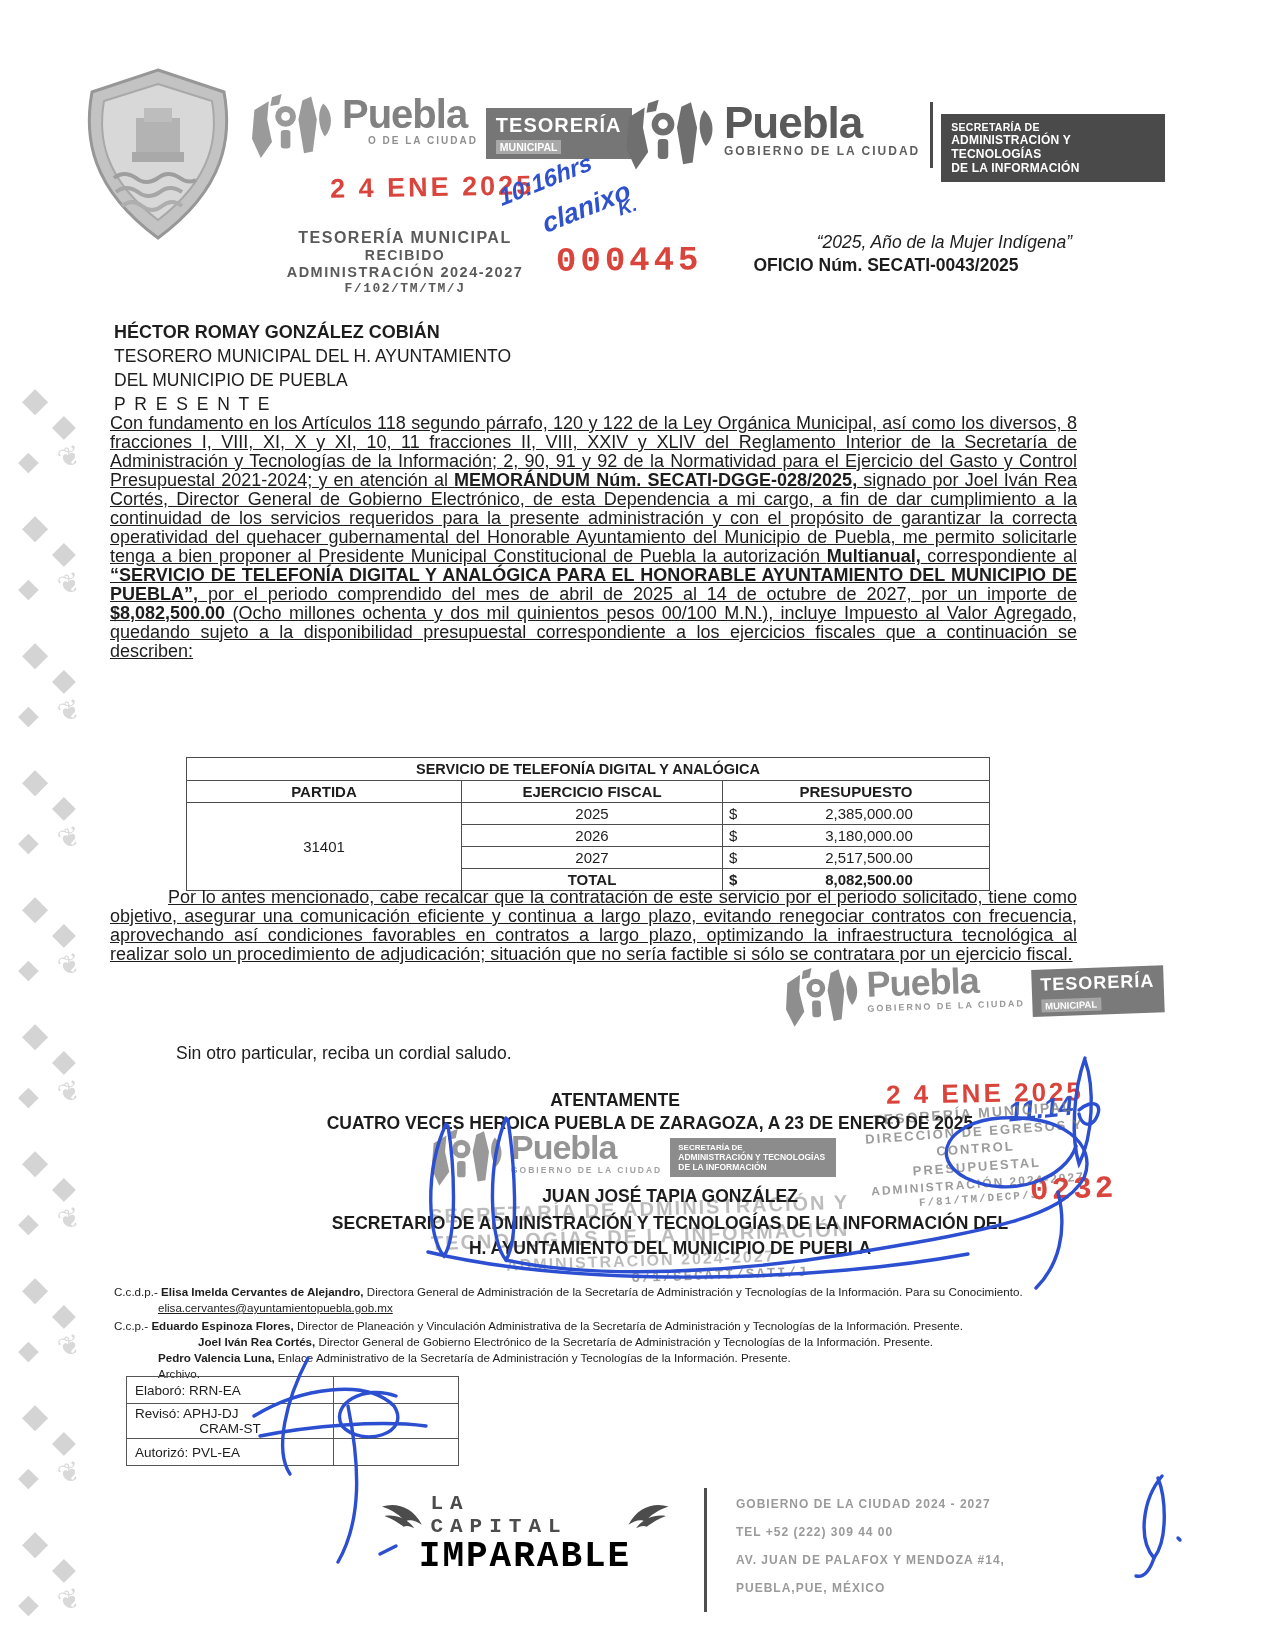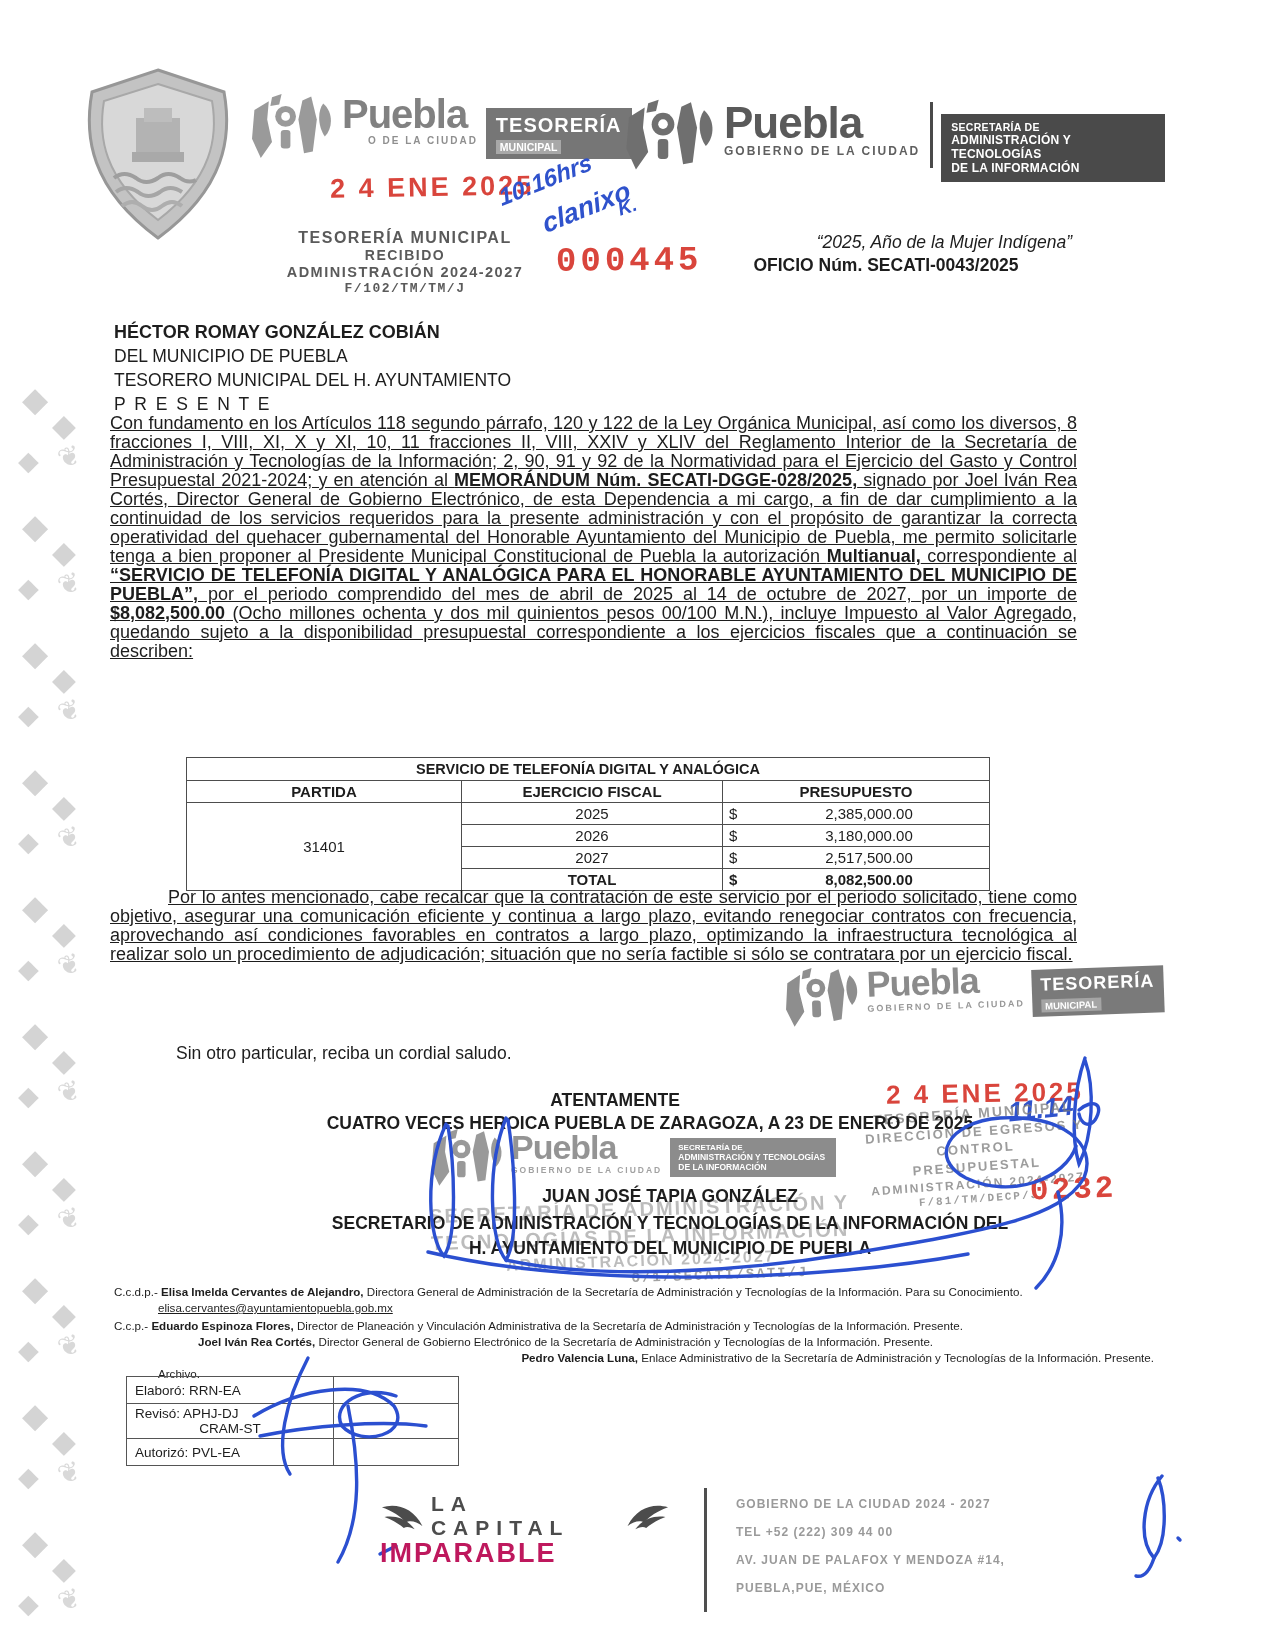--- a/index.html
+++ b/index.html
@@ -52,23 +52,23 @@
 
   
   .cc-line{font-size:11.6px;line-height:16px;}
   .cc-hang{padding-left:44px;text-indent:-44px;}
   .email{ text-decoration:underline;}
   table.elaboro{border-collapse:collapse;font-size:13.5px;}
   table.elaboro td{border:1.5px solid #555;padding:2px 8px;height:22px;}
   table.elaboro td.sig-cell{width:108px;}
 
   
-  .foot-left{display:flex;flex-direction:column;align-items:flex-start;color:#4c4c4c;}
+  .foot-left{display:flex;flex-direction:column;align-items:center;color:#4c4c4c;font-family:Liberation Mono, monospace;}
   .lacapital{display:flex;align-items:center;gap:6px;font-weight:bold;font-size:21px;letter-spacing:7px;}
-  .imparable{font-weight:bold;font-size:27px;letter-spacing:2px;margin-top:-2px;color:#be185d;}
+  .imparable{font-weight:bold;font-size:36px;letter-spacing:2px;margin-top:-2px;color:#000000;}
   .foot-right{color:#9a9a9a;font-size:12px;line-height:28px;letter-spacing:1px;font-weight:bold;}
   .vdiv{width:3px;background:#4f4f4f;}
 </style>
 </head>
 <body>
 
 <svg width="0" height="0" style="position:absolute">
   <defs>
     <symbol id="talavera" viewBox="0 0 110 90">
       <g fill="#6f6f6f">
@@ -211,22 +211,22 @@
         <div class="b" style="font-size:12px;letter-spacing:.2px;">DE LA INFORMACIÓN</div>
       </div>
     </div>
   </div>
 
   <div class="abs motto" style="left:700px;top:232px;width:372px;">“2025, Año de la Mujer Indígena”</div>
   <div class="abs oficio" style="left:700px;top:255px;width:372px;text-align:center;">OFICIO Núm. SECATI-0043/2025</div>
 
   <div class="abs addr" style="left:114px;top:308px;">
     <div class="b" style="font-size:18px;">HÉCTOR ROMAY GONZÁLEZ COBIÁN</div>
+    <div>TESORERO MUNICIPAL DEL H. AYUNTAMIENTO</div>
     <div>DEL MUNICIPIO DE PUEBLA</div>
-    <div>TESORERO MUNICIPAL DEL H. AYUNTAMIENTO</div>
     <div style="letter-spacing:2px;">P R E S E N T E</div>
   </div>
 
   <div class="abs para" style="left:110px;top:414px;"><span>Con fundamento en los Artículos 118 segundo párrafo, 120 y 122 de la Ley Orgánica Municipal, así como los diversos, 8 fracciones I, VIII, XI, X y XI, 10, 11 fracciones II, VIII, XXIV y XLIV del Reglamento Interior de la Secretaría de Administración y Tecnologías de la Información; 2, 90, 91 y 92 de la Normatividad para el Ejercicio del Gasto y Control Presupuestal 2021-2024; y en atención al </span><span style="font-weight: bold;">MEMORÁNDUM Núm. SECATI-DGGE-028/2025,</span><span> signado por Joel Iván Rea Cortés, Director General de Gobierno Electrónico, de esta Dependencia a mi cargo, a fin de dar cumplimiento a la continuidad de los servicios requeridos para la presente administración y con el propósito de garantizar la correcta operatividad del quehacer gubernamental del Honorable Ayuntamiento del Municipio de Puebla, me permito solicitarle tenga a bien proponer al Presidente Municipal Constitucional de Puebla la autorización </span><span style="font-weight: bold;">Multianual,</span><span> correspondiente al </span><span style="font-weight: bold;">“SERVICIO DE TELEFONÍA DIGITAL Y ANALÓGICA PARA EL HONORABLE AYUNTAMIENTO DEL MUNICIPIO DE PUEBLA”,</span><span> por el periodo comprendido del mes de abril de 2025 al 14 de octubre de 2027, por un importe de </span><span style="font-weight: bold;">$8,082,500.00</span><span> (Ocho millones ochenta y dos mil quinientos pesos 00/100 M.N.), incluye Impuesto al Valor Agregado, quedando sujeto a la disponibilidad presupuestal correspondiente a los ejercicios fiscales que a continuación se describen:</span></div>
 
   <table class="fiscal abs" style="left:186px;top:757px;">
     <tbody>
       <tr class="title-row">
           <td colspan="4">SERVICIO DE TELEFONÍA DIGITAL Y ANALÓGICA</td>
         </tr>
@@ -349,21 +349,21 @@
     <path d="M98 158 C190 178 330 170 440 152 C570 130 652 118 676 76 C690 42 654 12 592 16 C540 20 520 56 558 76 C604 98 658 76 668 44"></path>
     <path d="M20 150 C180 188 420 178 560 152"></path>
     <path d="M650 90 C660 130 650 164 628 186"></path>
   </svg>
 
   <div class="abs" style="left:114px;top:1284px;width:1040px;">
     <div class="cc-line cc-hang"><span>C.c.d.p.- </span><span style="font-weight: bold;">Elisa Imelda Cervantes de Alejandro,</span><span> Directora General de Administración de la Secretaría de Administración y Tecnologías de la Información. Para su Conocimiento.</span></div>
     <div class="cc-line" style="padding-left:44px;"><span class="email">elisa.cervantes@ayuntamientopuebla.gob.mx</span></div>
     <div class="cc-line cc-hang" style="margin-top:2px;"><span>C.c.p.-   </span><span style="font-weight: bold;">Eduardo Espinoza Flores,</span><span> Director de Planeación y Vinculación Administrativa de la Secretaría de Administración y Tecnologías de la Información. Presente.</span></div>
     <div class="cc-line" style="padding-left:44px;"><span style="font-weight: bold; margin-left: 40px;">Joel Iván Rea Cortés,</span><span> Director General de Gobierno Electrónico de la Secretaría de Administración y Tecnologías de la Información. Presente.</span></div>
-    <div class="cc-line" style="padding-left:44px;text-align:right;"><span style="font-weight: bold;">Pedro Valencia Luna,</span><span> Enlace Administrativo de la Secretaría de Administración y Tecnologías de la Información. Presente.</span></div>
+    <div class="cc-line" style="padding-left:44px;"><span style="font-weight: bold;">Pedro Valencia Luna,</span><span> Enlace Administrativo de la Secretaría de Administración y Tecnologías de la Información. Presente.</span></div>
     <div class="cc-line" style="padding-left:44px;">Archivo.</div>
   </div>
 
   <table class="elaboro abs" style="left:126px;top:1376px;">
     <tbody>
       <tr>
           <td style="width:190px;">Elaboró: RRN-EA</td>
           <td class="sig-cell"></td>
         </tr>
       <tr>

